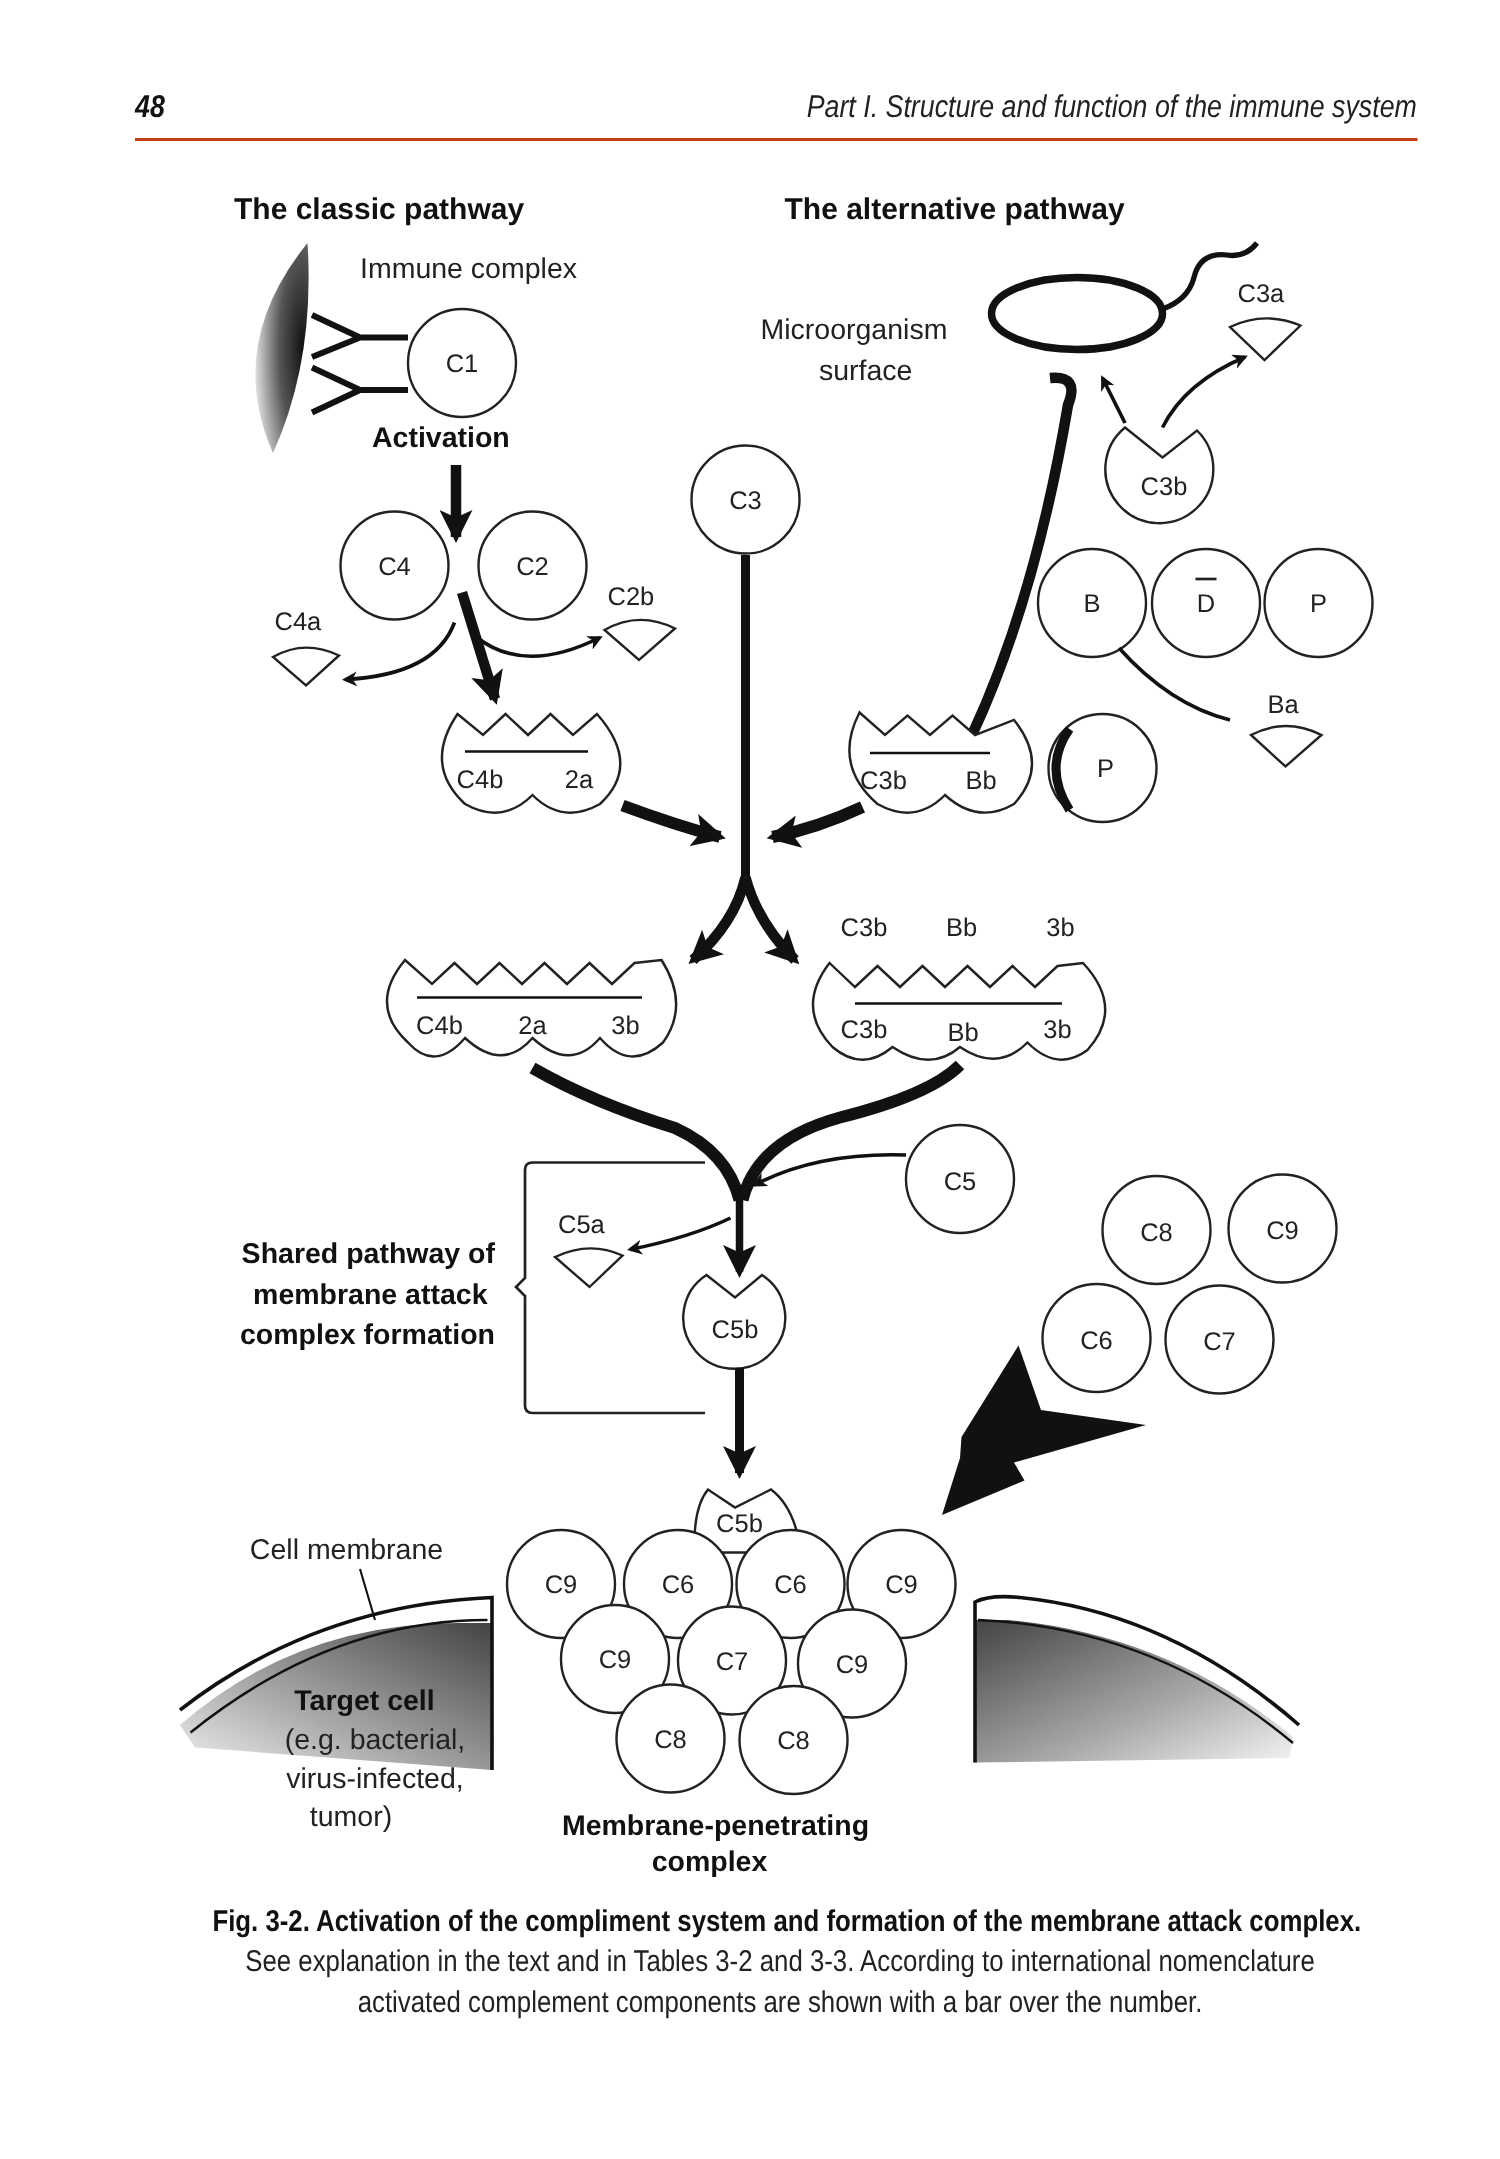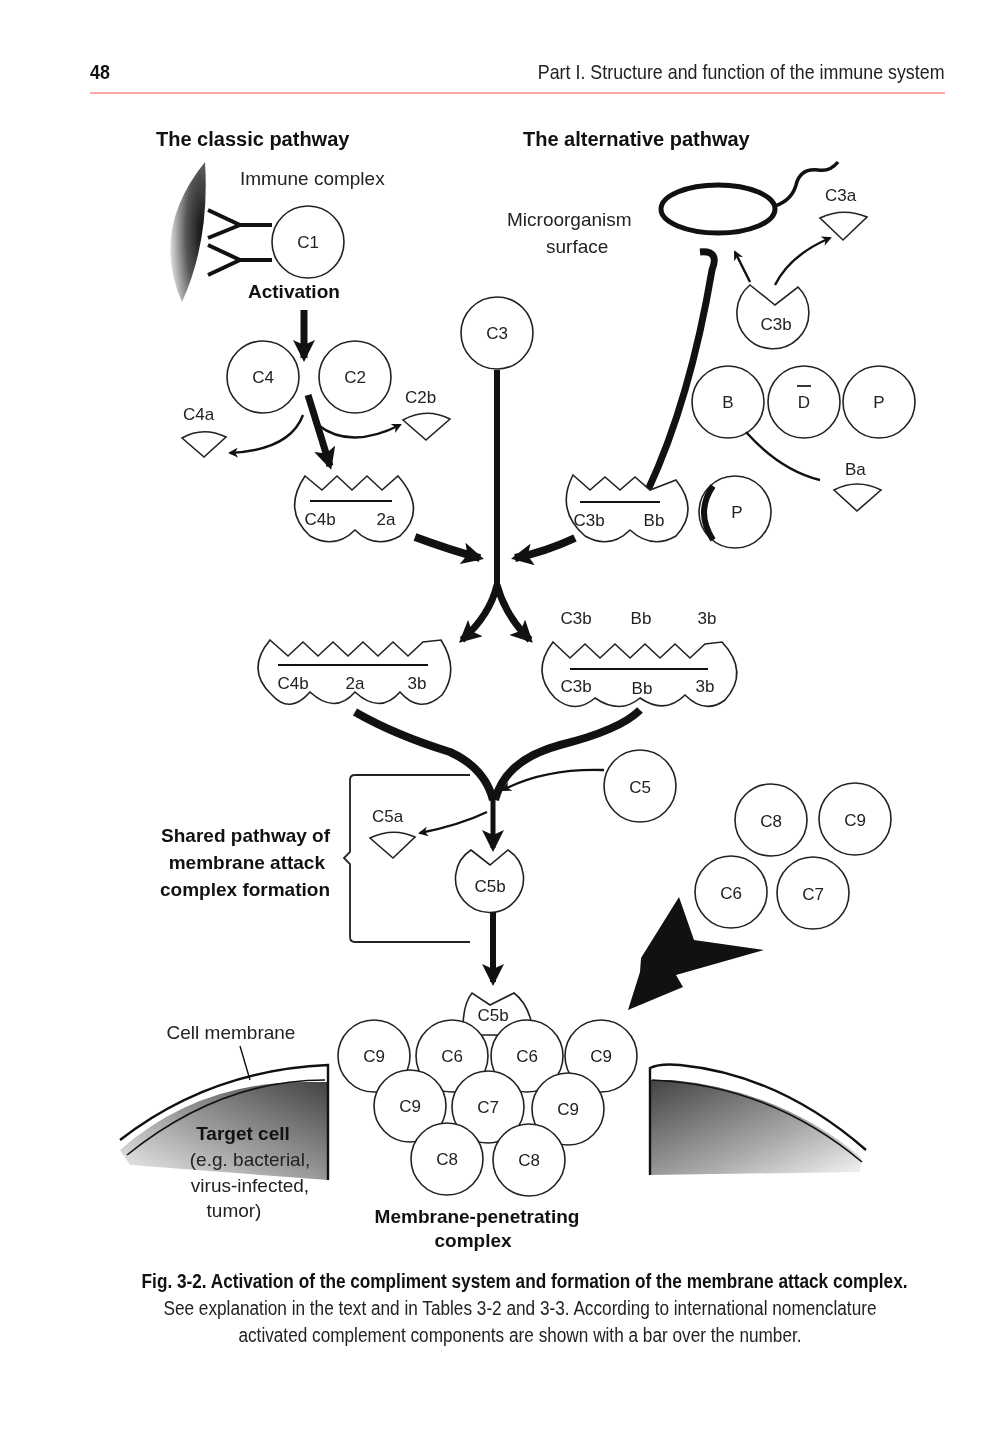--- a/index.html
+++ b/index.html
@@ -1,17 +1,17 @@
 <!DOCTYPE html>
 <html><head>
 <meta charset="utf-8">
 <style>
   html, body { margin: 0; padding: 0; background: #ffffff; }
   body { width: 1000px; height: 1439px; position: relative; overflow: hidden; font-family: "Liberation Sans", sans-serif; color: #111; }
-  .page-header { position: absolute; left: 90px; top: 58px; width: 855px; height: 34px; border-bottom: 2px solid #fca5a5; }
+  .page-header { position: absolute; left: 90px; top: 58px; width: 855px; height: 34px; border-bottom: 2px solid #c2410c; font-style: italic; }
   .page-number { position: absolute; left: 0; top: 2px; font-family: "Liberation Sans", sans-serif; font-weight: bold; font-size: 21px; transform: scaleX(0.85); transform-origin: left; }
   .running-head { position: absolute; right: 0; top: 2px; font-size: 21px; transform: scaleX(0.85); transform-origin: right; white-space: nowrap; color: #222; }
   svg#diagram { position: absolute; left: 0; top: 0; }
   svg text { font-family: "Liberation Sans", sans-serif; fill: #222; }
   .lbl { font-size: 17px; }
   .lbl-big { font-size: 19px; }
   .hdr { font-size: 20px; font-weight: bold; fill: #111; }
   .bold-lbl { font-size: 19px; font-weight: bold; fill: #111; }
   .circ { fill: #fff; stroke: #222; stroke-width: 1.6; }
   .frag { fill: #fff; stroke: #222; stroke-width: 1.6; }

